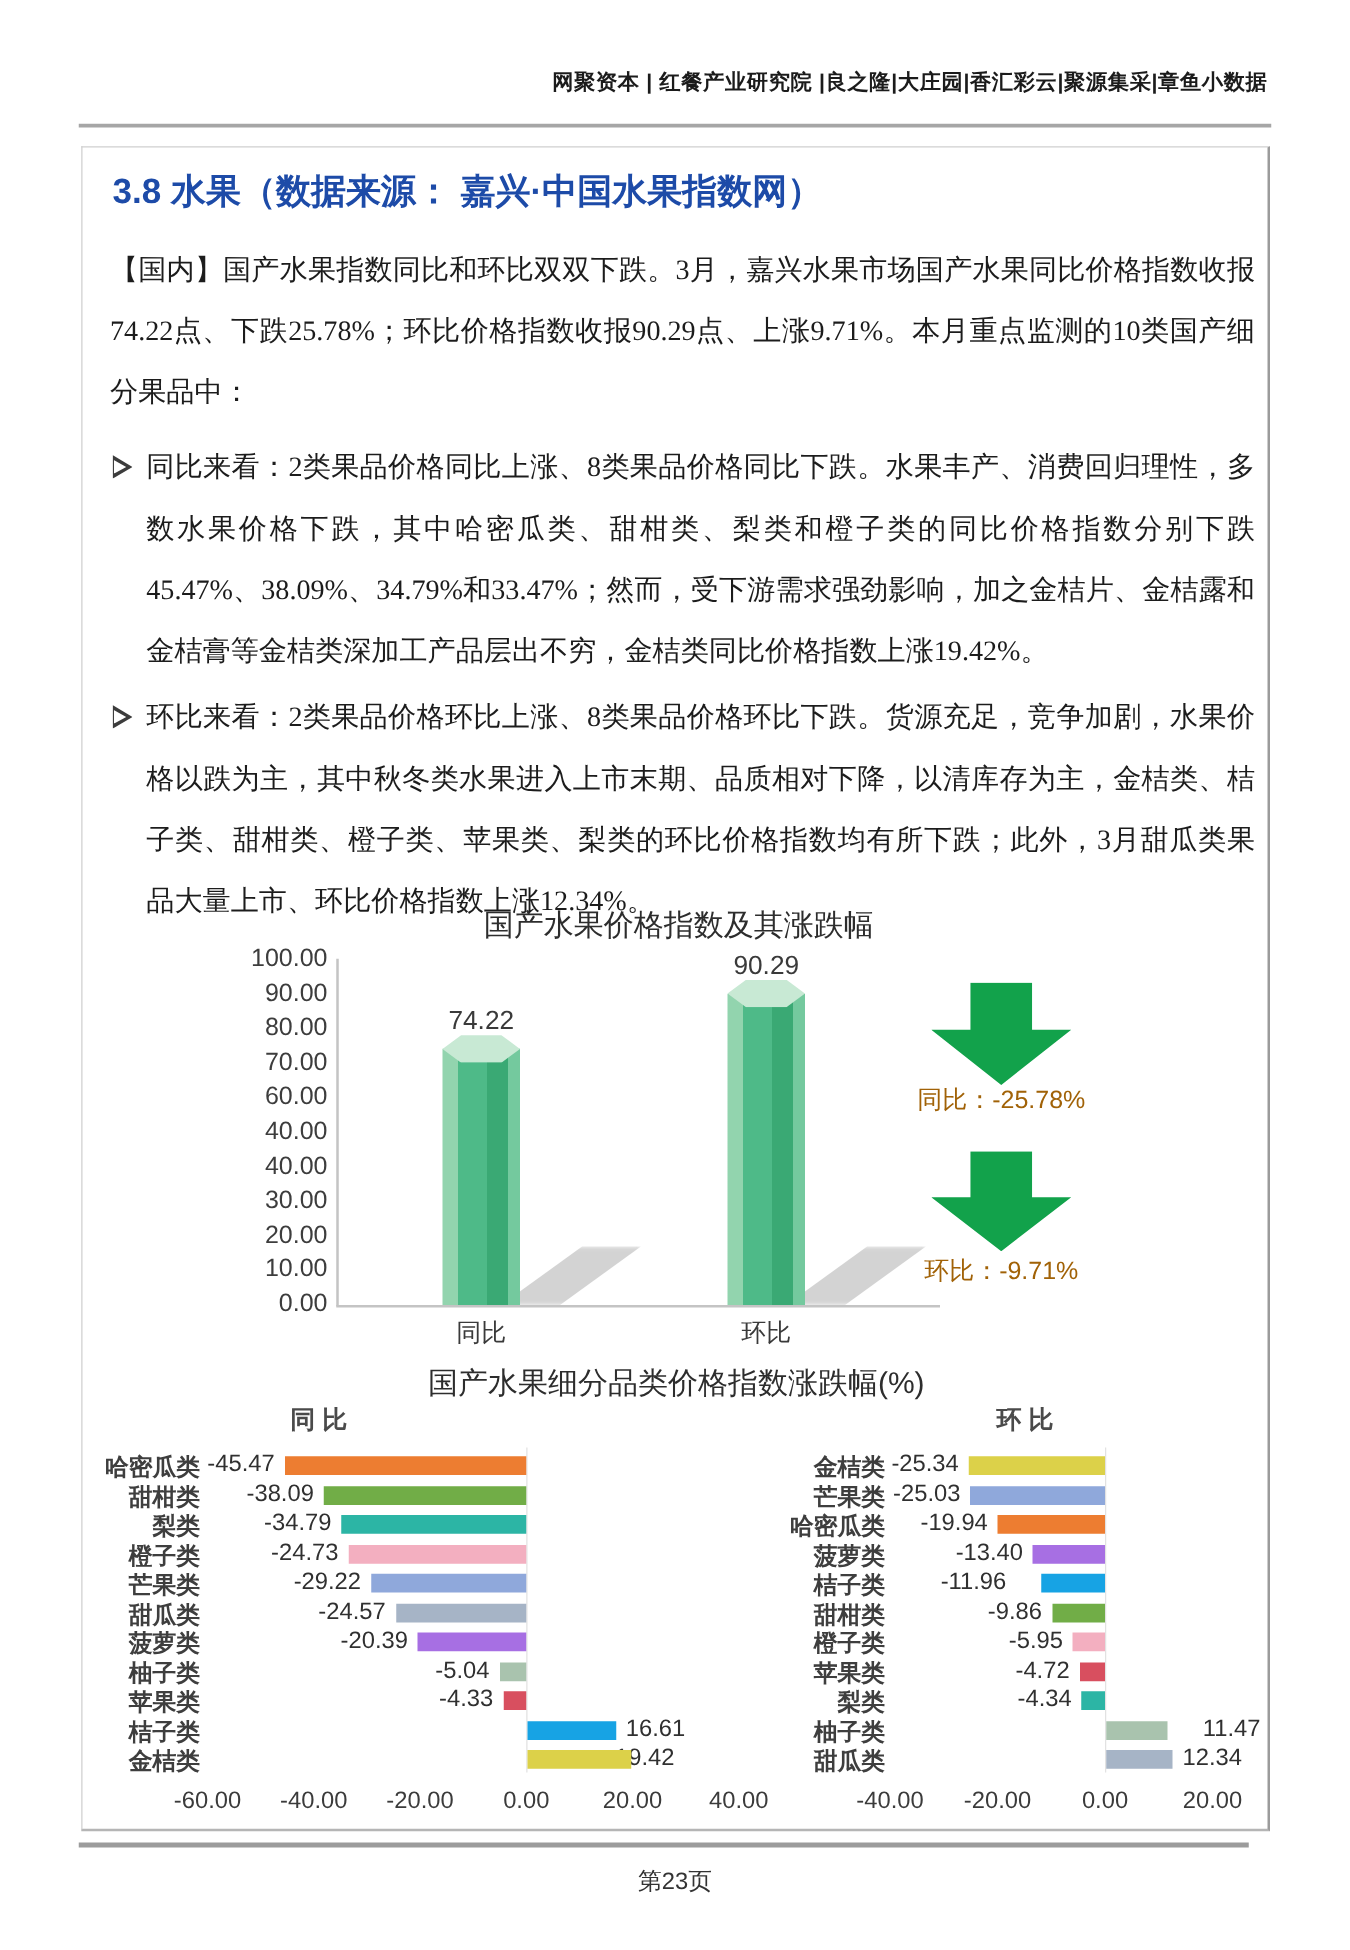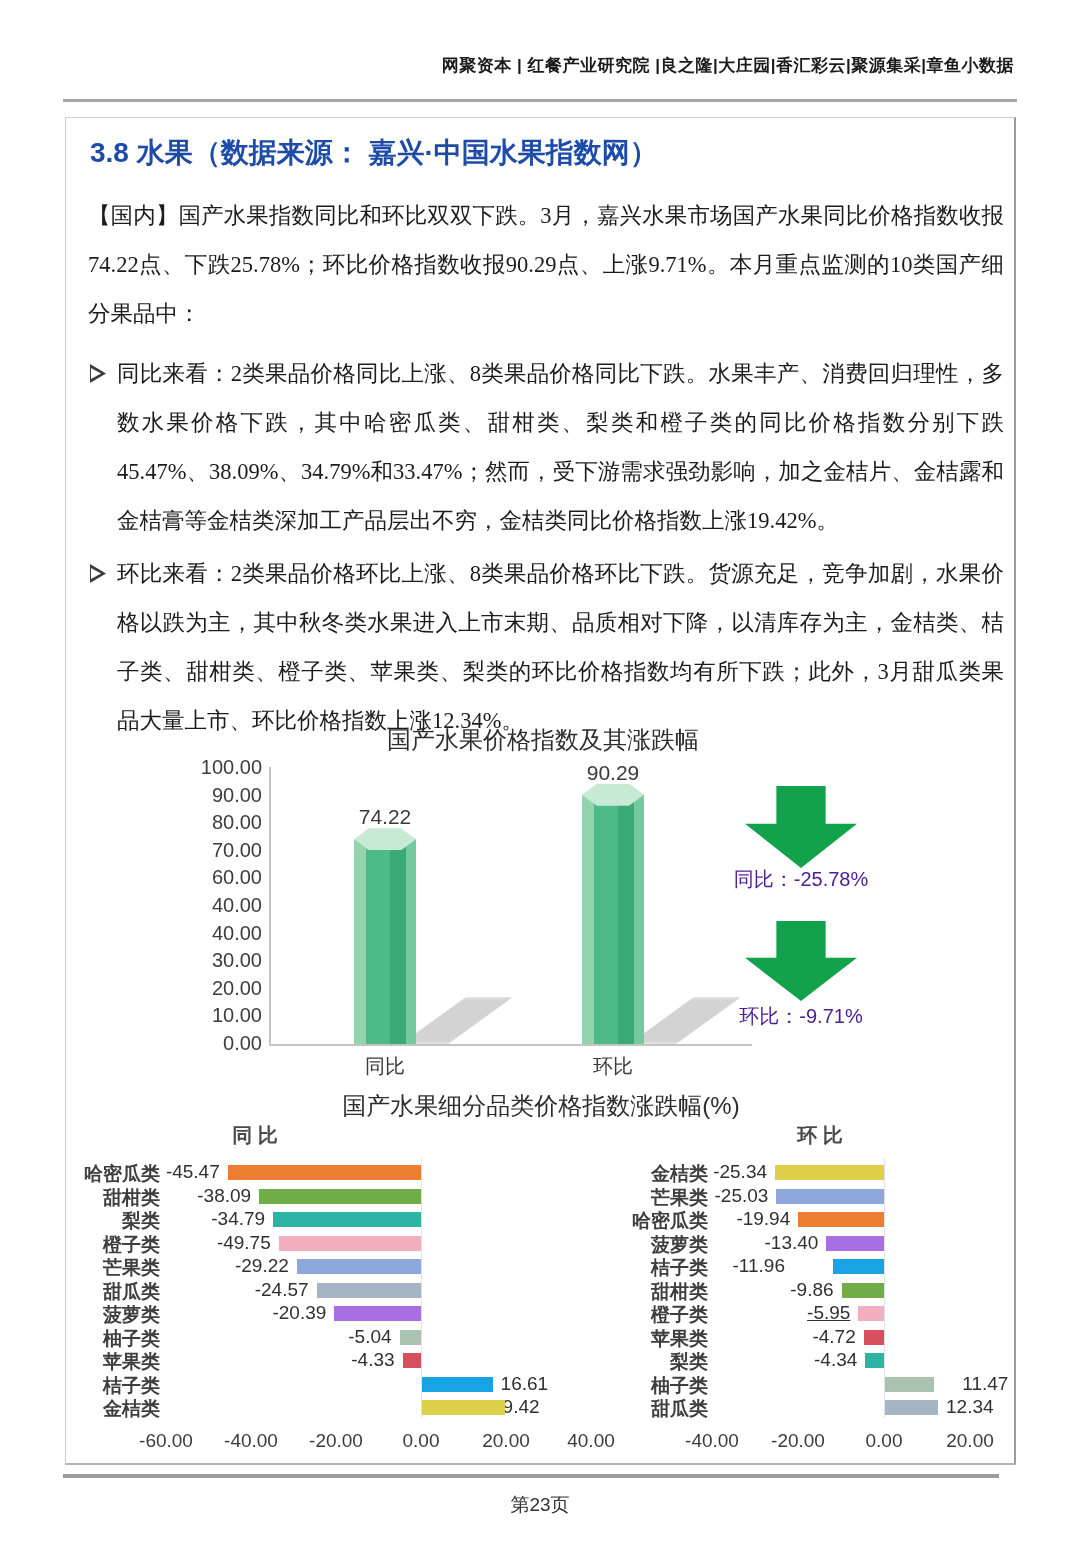--- a/index.html
+++ b/index.html
@@ -35,21 +35,21 @@
   .colbar{width:62px;background:linear-gradient(to right,#92d4ae 0 20%,#4eba88 20% 58%,
           #3aa974 58% 84%,#74c99e 84% 100%);}
   .colcap{position:absolute;left:0;top:-11px;width:100%;height:22px;background:#c8e9d4;
           clip-path:polygon(24% 0,76% 0,100% 50%,76% 100%,24% 100%,0 50%);}
   .colval{text-align:center;font-size:21px;color:#3a3a3a;width:120px;}
   .colcat{text-align:center;font-size:20px;color:#3a3a3a;width:120px;}
   .garrow{width:112px;background:#12a24b;
           clip-path:polygon(28% 0,72% 0,72% 46%,100% 46%,50% 100%,0 46%,28% 46%);}
   .arrow1{left:745px;top:786px;height:82px;}
   .arrow2{left:745px;top:921px;height:80px;}
-  .arrow-cap{width:190px;text-align:center;font-size:20px;color:#4c1d95;}
+  .arrow-cap{width:190px;text-align:center;font-size:20px;color:#a16207;}
   .acap1{left:706px;top:866px;}
   .acap2{left:706px;top:1003px;}
   
   .c2-title{left:291px;top:1090px;width:500px;text-align:center;font-size:24px;color:#2d2d2d;}
   .plabel{width:130px;text-align:center;font-size:20px;font-weight:bold;color:#4a4a4a;top:1122px;}
   .plabel1{left:190px;}
   .plabel2{left:755px;}
   .hcat{text-align:right;font-size:19px;font-weight:bold;color:#3e3e3e;width:150px;}
   .hval{font-size:19px;color:#303030;width:86px;}
   .hval.r{text-align:right;}
@@ -131,21 +131,21 @@
     <div class="abs hcat" style="left: 10px; top: 1161px;">哈密瓜类</div>
     <div class="abs hval r" style="left: 133.752px; top: 1161px;">-45.47</div>
     <div class="abs hbar" style="left: 227.752px; top: 1165px; width: 193.248px; background: rgb(237, 125, 49);"></div>
     <div class="abs hcat" style="left: 10px; top: 1184.5px;">甜柑类</div>
     <div class="abs hval r" style="left: 165.117px; top: 1184.5px;">-38.09</div>
     <div class="abs hbar" style="left: 259.117px; top: 1188.5px; width: 161.882px; background: rgb(113, 173, 71);"></div>
     <div class="abs hcat" style="left: 10px; top: 1208px;">梨类</div>
     <div class="abs hval r" style="left: 179.143px; top: 1208px;">-34.79</div>
     <div class="abs hbar" style="left: 273.142px; top: 1212px; width: 147.857px; background: rgb(44, 181, 165);"></div>
     <div class="abs hcat" style="left: 10px; top: 1231.5px;">橙子类</div>
-    <div class="abs hval r" style="left: 184.752px; top: 1231.5px;">-49.75</div>
+    <div class="abs hval r" style="left: 184.752px; top: 1231.5px;">-24.73</div>
     <div class="abs hbar" style="left: 278.752px; top: 1235.5px; width: 142.248px; background: rgb(243, 175, 192);"></div>
     <div class="abs hcat" style="left: 10px; top: 1255px;">芒果类</div>
     <div class="abs hval r" style="left: 202.815px; top: 1255px;">-29.22</div>
     <div class="abs hbar" style="left: 296.815px; top: 1259px; width: 124.185px; background: rgb(143, 168, 219);"></div>
     <div class="abs hcat" style="left: 10px; top: 1278.5px;">甜瓜类</div>
     <div class="abs hval r" style="left: 222.577px; top: 1278.5px;">-24.57</div>
     <div class="abs hbar" style="left: 316.577px; top: 1282.5px; width: 104.422px; background: rgb(166, 180, 198);"></div>
     <div class="abs hcat" style="left: 10px; top: 1302px;">菠萝类</div>
     <div class="abs hval r" style="left: 240.342px; top: 1302px;">-20.39</div>
     <div class="abs hbar" style="left: 334.342px; top: 1306px; width: 86.6575px; background: rgb(167, 111, 227);"></div>
@@ -174,27 +174,27 @@
     <div class="abs hcat" style="left: 558px; top: 1184.5px;">芒果类</div>
     <div class="abs hval r" style="left: 682.371px; top: 1184.5px;">-25.03</div>
     <div class="abs hbar" style="left: 776.371px; top: 1188.5px; width: 107.629px; background: rgb(143, 168, 219);"></div>
     <div class="abs hcat" style="left: 558px; top: 1208px;">哈密瓜类</div>
     <div class="abs hval r" style="left: 704.258px; top: 1208px;">-19.94</div>
     <div class="abs hbar" style="left: 798.258px; top: 1212px; width: 85.742px; background: rgb(237, 125, 49);"></div>
     <div class="abs hcat" style="left: 558px; top: 1231.5px;">菠萝类</div>
     <div class="abs hval r" style="left: 732.38px; top: 1231.5px;">-13.40</div>
     <div class="abs hbar" style="left: 826.38px; top: 1235.5px; width: 57.62px; background: rgb(167, 111, 227);"></div>
     <div class="abs hcat" style="left: 558px; top: 1255px;">桔子类</div>
-    <div class="abs hval r" style="left: 699px; top: 1255px;">-11.96</div>
+    <div class="abs hval r" style="left: 719px; top: 1255px;">-11.96</div>
     <div class="abs hbar" style="left: 832.572px; top: 1259px; width: 51.428px; background: rgb(23, 163, 228);"></div>
     <div class="abs hcat" style="left: 558px; top: 1278.5px;">甜柑类</div>
     <div class="abs hval r" style="left: 747.602px; top: 1278.5px;">-9.86</div>
     <div class="abs hbar" style="left: 841.602px; top: 1282.5px; width: 42.398px; background: rgb(113, 173, 71);"></div>
     <div class="abs hcat" style="left: 558px; top: 1302px;">橙子类</div>
-    <div class="abs hval r" style="left: 764.415px; top: 1302px; text-decoration: underline;">-5.95</div>
+    <div class="abs hval r" style="left: 764.415px; top: 1302px;">-5.95</div>
     <div class="abs hbar" style="left: 858.415px; top: 1306px; width: 25.585px; background: rgb(243, 175, 192);"></div>
     <div class="abs hcat" style="left: 558px; top: 1325.5px;">苹果类</div>
     <div class="abs hval r" style="left: 769.704px; top: 1325.5px;">-4.72</div>
     <div class="abs hbar" style="left: 863.704px; top: 1329.5px; width: 20.296px; background: rgb(216, 79, 95);"></div>
     <div class="abs hcat" style="left: 558px; top: 1349px;">梨类</div>
     <div class="abs hval r" style="left: 771.338px; top: 1349px;">-4.34</div>
     <div class="abs hbar" style="left: 865.338px; top: 1353px; width: 18.662px; background: rgb(44, 181, 165);"></div>
     <div class="abs hcat" style="left: 558px; top: 1372.5px;">柚子类</div>
     <div class="abs hval l" style="left: 942.321px; top: 1372.5px; text-align: center;">11.47</div>
     <div class="abs hbar" style="left: 885px; top: 1376.5px; width: 49.321px; background: rgb(169, 195, 174);"></div>

